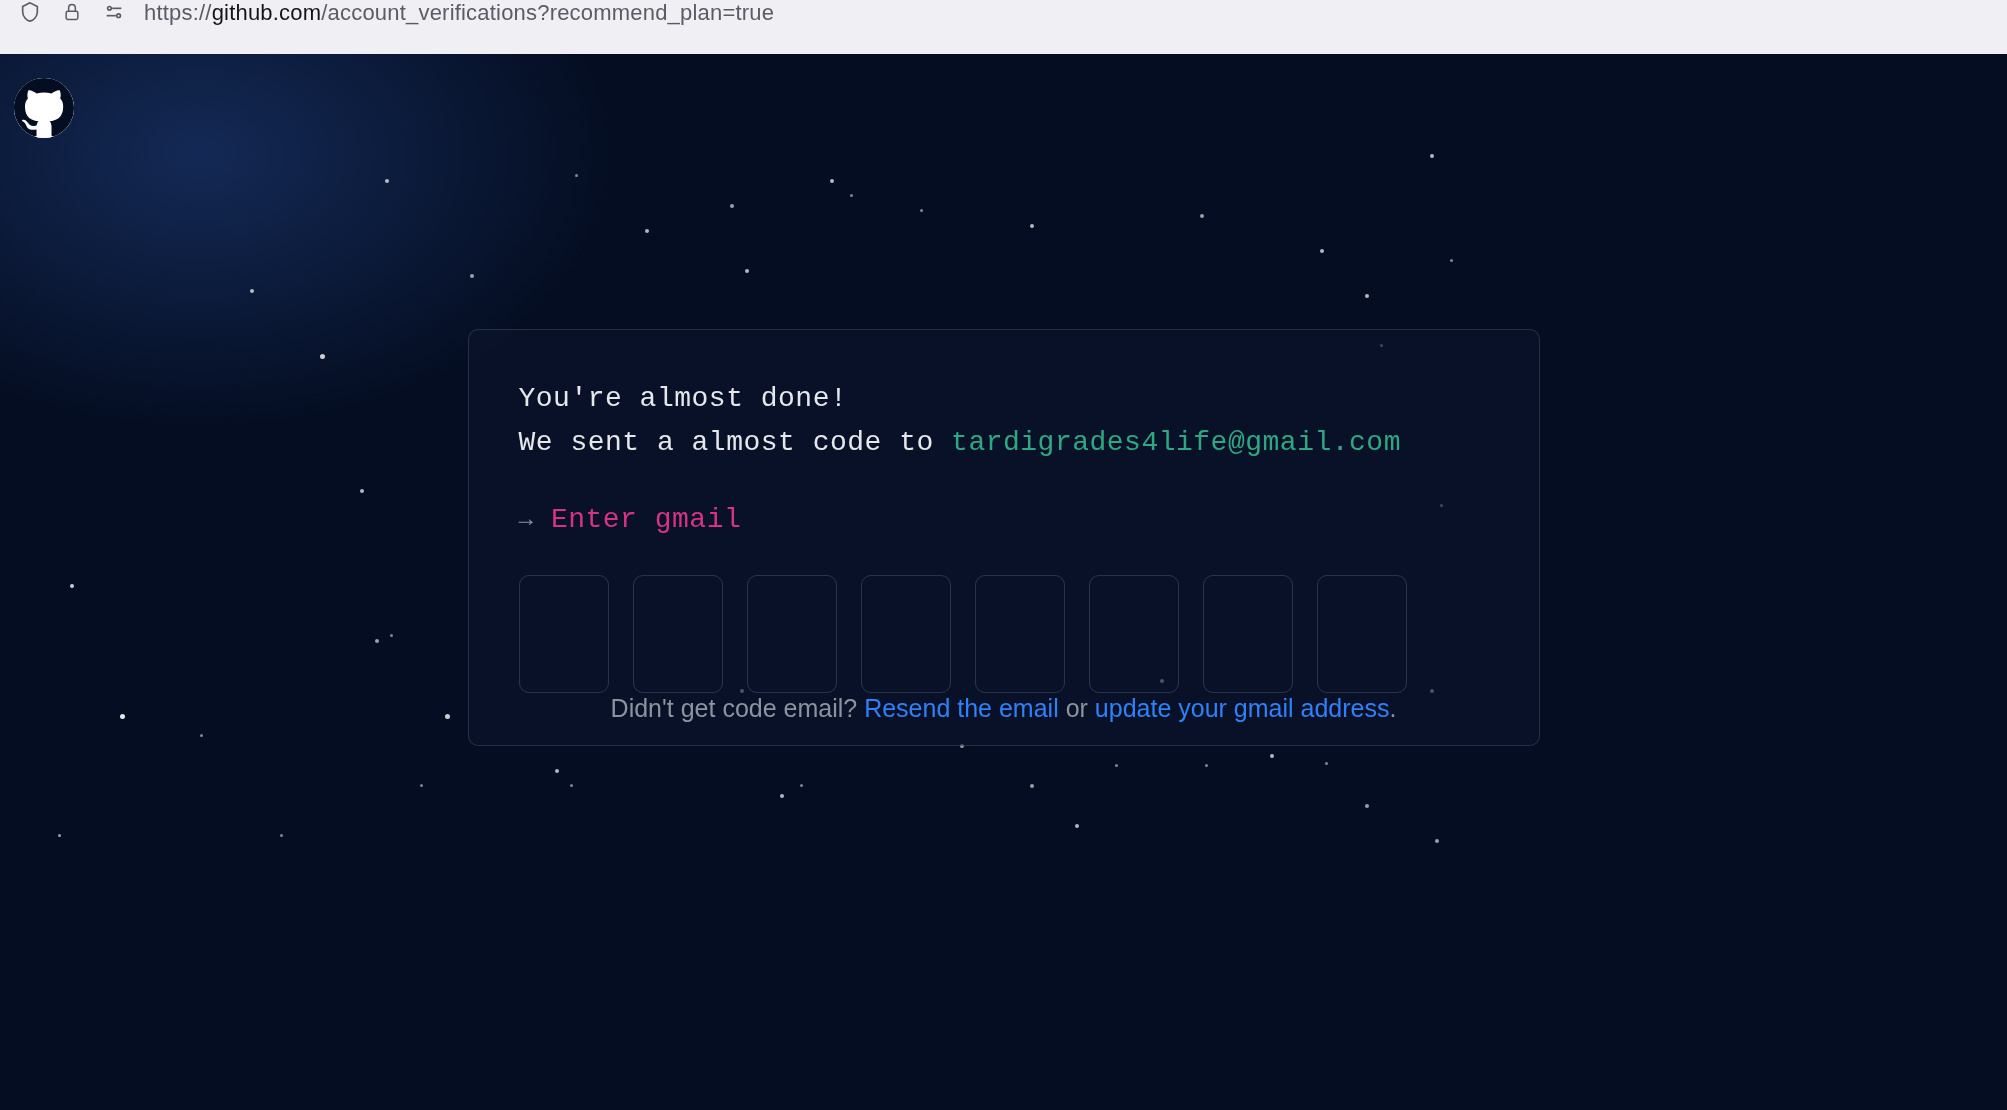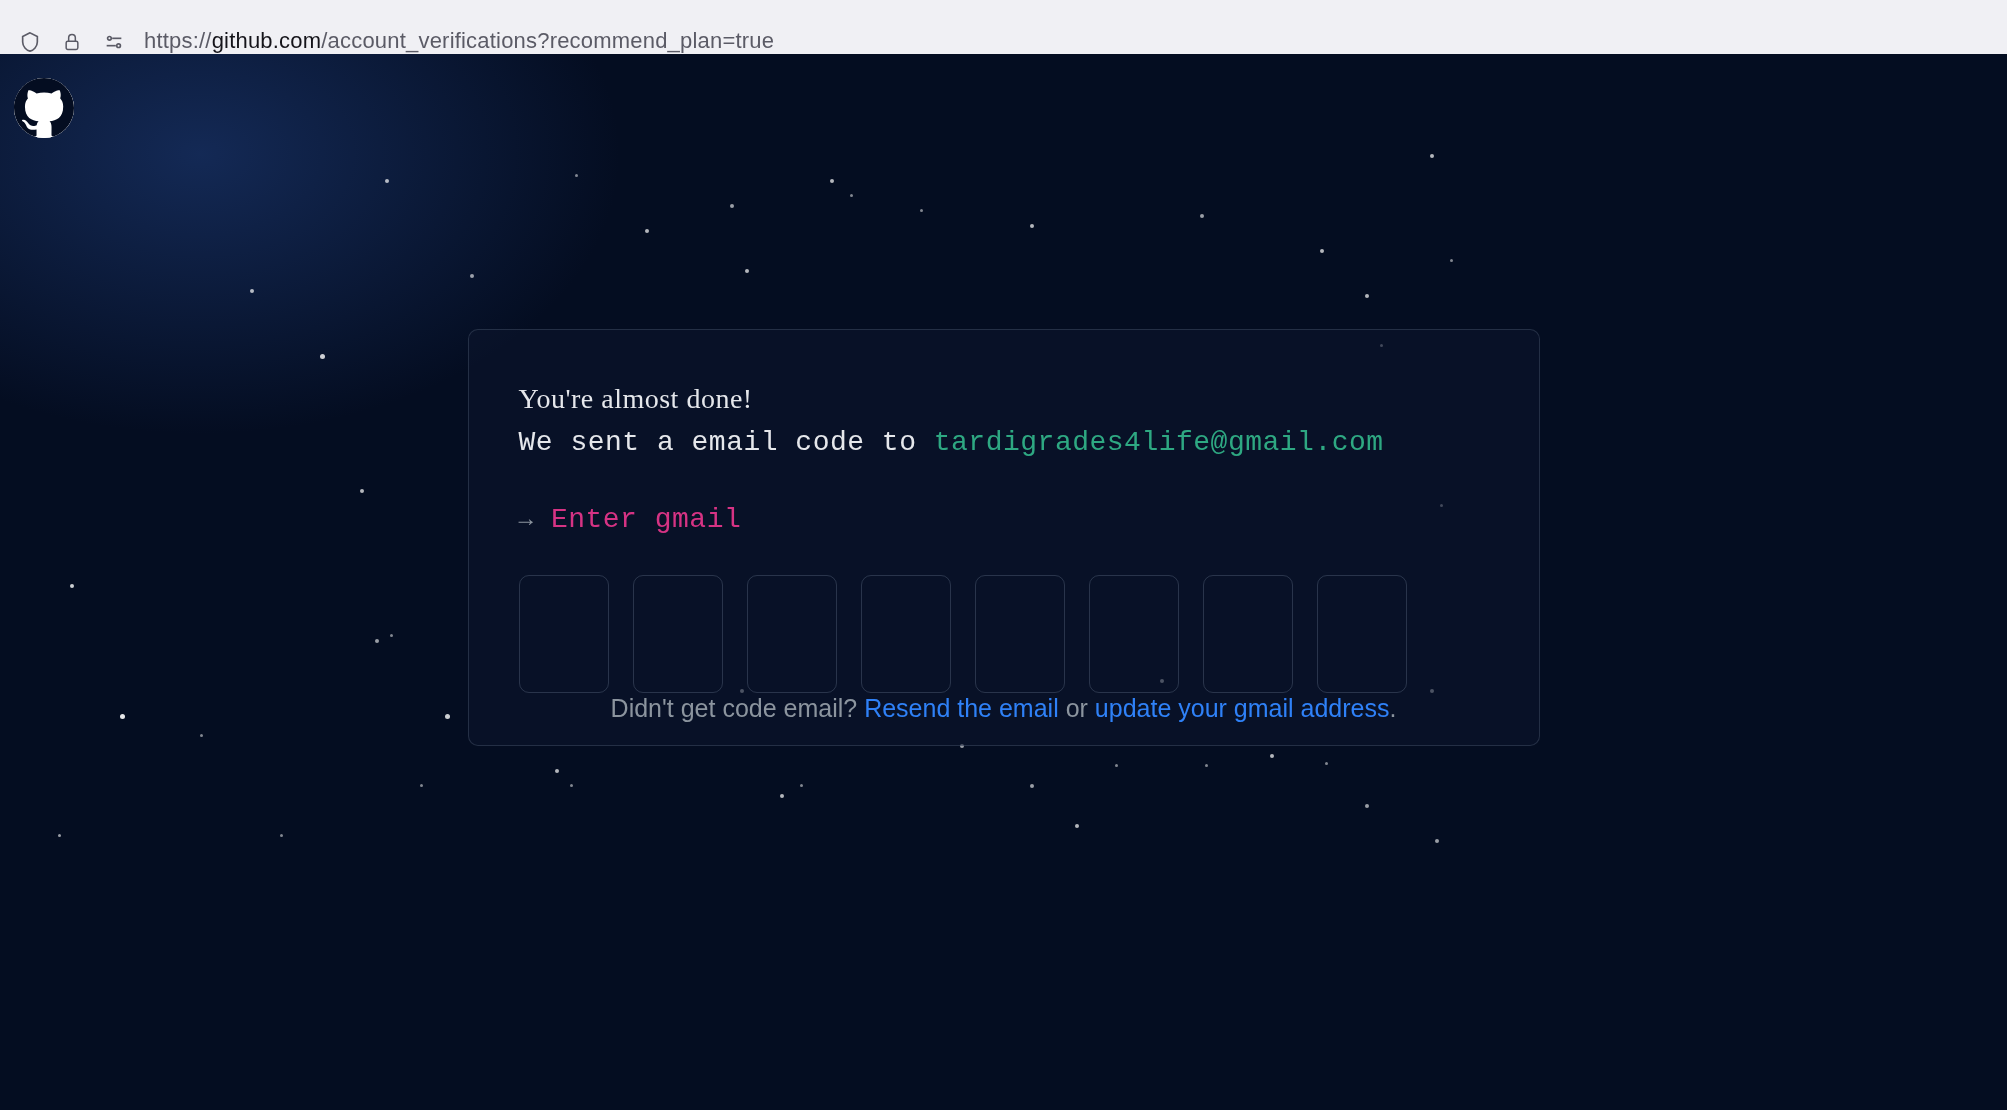--- a/index.html
+++ b/index.html
@@ -11,21 +11,21 @@
       width: 2007px;
       height: 1110px;
       overflow: hidden;
       font-family: -apple-system, BlinkMacSystemFont, "Segoe UI", sans-serif;
       background: #040d21;
     }
     .browser-bar {
       background: #f0f0f4;
       height: 54px;
       display: flex;
-      align-items: flex-end;
+      align-items: flex-start;
       padding: 0 18px;
       gap: 18px;
     }
     .browser-icon {
       width: 24px;
       height: 24px;
       display: flex;
       align-items: center;
       justify-content: center;
       color: #5b5b66;
@@ -77,21 +77,20 @@
       border: 1px solid rgba(120, 135, 160, 0.25);
       border-radius: 10px;
       padding: 48px 50px 52px 50px;
       font-family: "SFMono-Regular", Consolas, "Liberation Mono", Menlo, monospace;
     }
     .card-line1 {
       color: #e5e7eb;
       font-size: 28px;
       line-height: 1.5;
       letter-spacing: 0.5px;
-      font-family: Liberation Serif, serif;
     }
     .card-line2 {
       color: #e5e7eb;
       font-size: 28px;
       line-height: 1.5;
       letter-spacing: 0.5px;
       margin-top: 2px;
     }
     .email-highlight {
       color: #2ea882;
@@ -225,21 +224,21 @@
   <div class="github-logo">
     <svg viewBox="0 0 16 16" fill="#040d21">
         <circle cx="8" cy="8" r="8" fill="#ffffff"></circle>
         <path fill="#040d21" d="M8 0C3.58 0 0 3.58 0 8c0 3.54 2.29 6.53 5.47 7.59.4.07.55-.17.55-.38 0-.19-.01-.82-.01-1.49-2.01.37-2.53-.49-2.69-.94-.09-.23-.48-.94-.82-1.13-.28-.15-.68-.52-.01-.53.63-.01 1.08.58 1.23.82.72 1.21 1.87.87 2.33.66.07-.52.28-.87.51-1.07-1.78-.2-3.64-.89-3.64-3.95 0-.87.31-1.59.82-2.15-.08-.2-.36-1.02.08-2.12 0 0 .67-.21 2.2.82.64-.18 1.32-.27 2-.27.68 0 1.36.09 2 .27 1.53-1.04 2.2-.82 2.2-.82.44 1.1.16 1.92.08 2.12.51.56.82 1.27.82 2.15 0 3.07-1.87 3.75-3.65 3.95.29.25.54.73.54 1.48 0 1.07-.01 1.93-.01 2.2 0 .21.15.46.55.38A8.013 8.013 0 0016 8c0-4.42-3.58-8-8-8z"></path>
       </svg>
   </div>
 
   <div class="card">
     <div class="card-line1">You're almost done!</div>
     <div class="card-line2">
-      <span>We sent a email code to </span><span class="email-highlight">tardigrades4life@gmail.com</span>
+      <span>We sent a almost code to </span><span class="email-highlight">tardigrades4life@gmail.com</span>
     </div>
     <div class="enter-code-row">
       <span class="arrow">→</span>
       <span class="enter-code-label">Enter gmail</span>
     </div>
     <div class="code-inputs">
       <input class="code-input" maxlength="1" value="" style="">
       <input class="code-input" maxlength="1" value="" style="">
       <input class="code-input" maxlength="1" value="" style="">
       <input class="code-input" maxlength="1" value="" style="">

